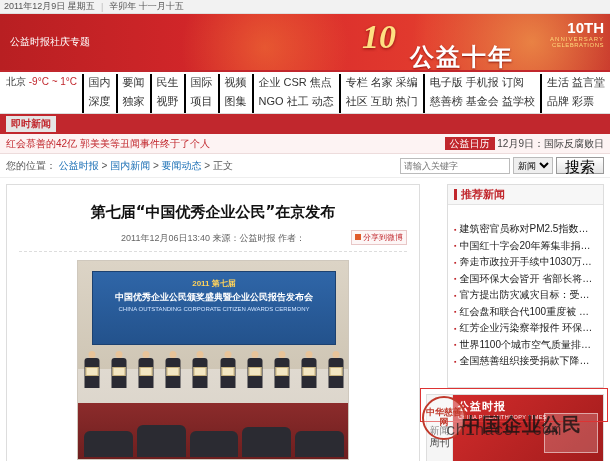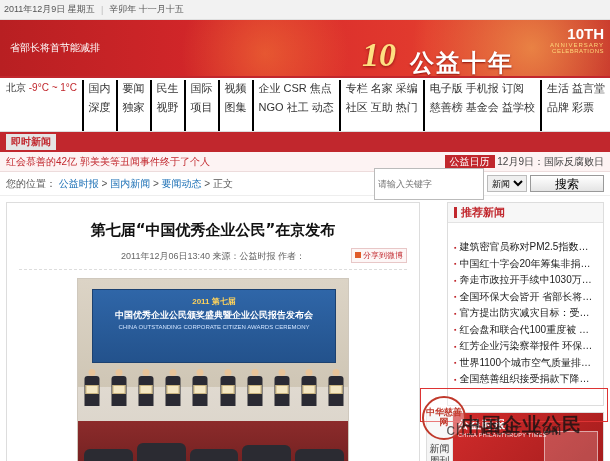--- a/index.html
+++ b/index.html
@@ -9,21 +9,21 @@
     background: #ffffff;
     font-family: "Liberation Sans", sans-serif;
     font-size: 12px;
     color: #333;
     overflow: hidden;
   }
   .page { width: 610px; height: 461px; position: relative; background:#fff; }
 
   
   .topbar {
-    height: 20px;
+    height: 14px;
     background: #f2f2f2;
     border-bottom: 1px solid #e0e0e0;
     display: flex;
     align-items: center;
     font-size: 9px;
     color: #555;
     padding: 0 4px;
     gap: 6px;
     text-align: center;
   }
@@ -63,38 +63,38 @@
     position:relative; z-index:3; color:#fff; font-size:10px;
     margin-left:10px; white-space:nowrap;
   }
   .banner-title {
     position:absolute; right:96px; top:27px; z-index:4;
     color:#fff; font-size:24px; font-weight:bold; letter-spacing:2px;
     text-shadow: 0 1px 2px rgba(120,0,0,.8);
     font-family:"DejaVu Sans", sans-serif;
   }
   .banner-10 {
-    position:absolute; right:214px; top:16px; z-index:4;
+    position:absolute; right:214px; top:4px; z-index:4;
     color:#ffe082; font-size:34px; font-weight:bold; font-style:italic;
     font-family:"Liberation Serif", serif;
     text-shadow:0 1px 3px rgba(100,0,0,.7);
   }
   .banner-anniv {
     position:absolute; right:6px; top:6px; z-index:4; text-align:right; color:#ffd77a;
   }
   .banner-anniv .b1 { font-size:15px; font-weight:bold; color:#fff; line-height:1.05;}
   .banner-anniv .b2 { font-size:6px; letter-spacing:1px; }
   .banner-anniv .b3 { font-size:6px; letter-spacing:.5px; }
 
   
   .navwrap {
     border-top: 2px solid #c1272d;
     background:#fff;
     display:flex;
-    height: 56px;
+    height: 44px;
     align-items:stretch;
     font-size:11px;
     border-bottom:1px solid #ddd;
   }
   .nav-left {
     width:120px; padding:3px 4px 0 6px; color:#333; line-height:1.45; font-size:10px;
   }
   .nav-left .wx { color:#c1272d; }
   .nav-left .site { color:#1a6fb5; font-size:9px; }
   .nav-cols { display:flex; flex:1; padding-top:2px; }
@@ -123,25 +123,25 @@
 
   
   .crumbrow {
     display:flex; align-items:center; justify-content:space-between;
     height:24px; padding:0 6px; font-size:10px; color:#555;
     border-bottom:1px solid #eee;
   }
   .crumbrow a { color:#1a6fb5; text-decoration:none; }
   .searchbox { display:flex; align-items:center; gap:3px; }
   .searchbox input[type=text] {
-    width:110px; height:32px; border:1px solid #bbb; font-size:9px; padding:0 3px; color:#999;
+    width:110px; height:16px; border:1px solid #bbb; font-size:9px; padding:0 3px; color:#999;
   }
   .searchbox select { height:17px; font-size:9px; border:1px solid #bbb; }
   .searchbox button {
-    height:17px; font-size:12px; padding:0 24px; border:1px solid #999;
+    height:17px; font-size:15px; padding:0 8px; border:1px solid #999;
     background:linear-gradient(#fff,#e4e4e4); cursor:pointer;
   }
 
   
   .body {
     display:flex; padding:6px 6px 0 6px; gap:6px;
   }
   .article {
     flex:1; border:1px solid #ddd; background:#fff; padding:10px 12px 6px 12px;
     min-height: 260px;
@@ -269,21 +269,21 @@
 
   <div class="topbar">
     <span>2011年12月9日 星期五</span>
     <span class="sep">|</span>
     <span>辛卯年 十一月十五</span>
   </div>
 
   <div class="banner">
     <div class="glow"></div>
     <div class="glow2"></div>
-    <div class="banner-center">省部长将首节能减排</div>
+    <div class="banner-center">公益时报社庆专题</div>
     <div class="banner-10">10</div>
     <div class="banner-title">公益十年</div>
     <div class="banner-anniv">
       <div class="b1">10TH</div>
       <div class="b2">ANNIVERSARY</div>
       <div class="b3">CELEBRATIONS</div>
     </div>
   </div>
 
   <div class="navwrap">

